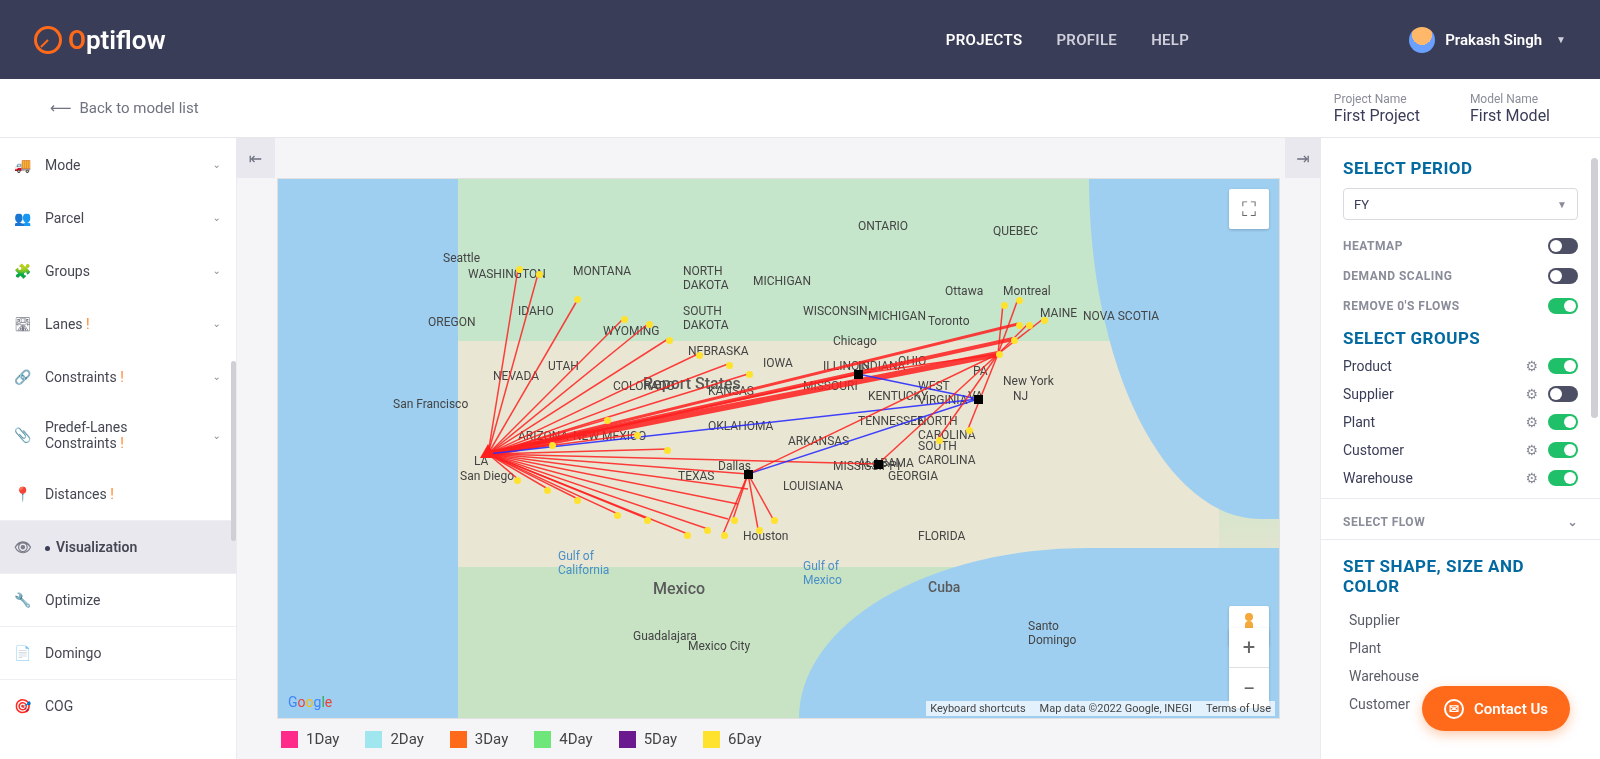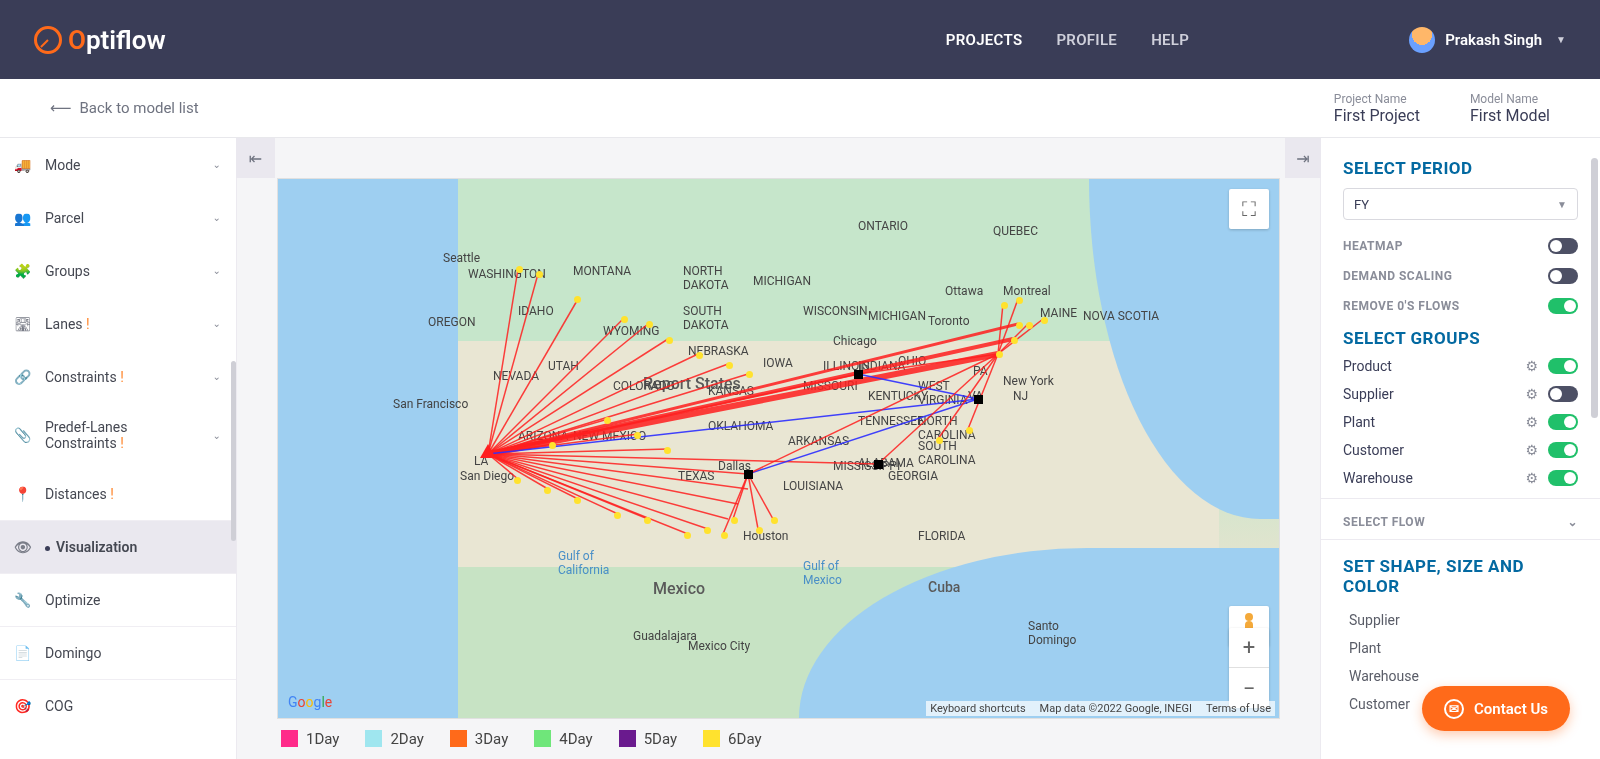--- a/index.html
+++ b/index.html
@@ -72,21 +72,21 @@
   svg.flows line.red { stroke:#ff1f1f; stroke-width:1.5; opacity:.85;}
   svg.flows line.blue { stroke:#2d2fff; stroke-width:1.5; opacity:.9;}
   .node-sq { position:absolute; width:9px; height:9px; background:#000; }
   .node-tri { position:absolute; width:0; height:0; border-left:8px solid transparent; border-right:8px solid transparent; border-bottom:14px solid #ff1f1f;}
   .node-dot { position:absolute; width:7px; height:7px; background:#ffe22e; border-radius:50%; }
   .city { position:absolute; font-size:12px; color:#444; white-space:nowrap; pointer-events:none;}
   .country { position:absolute; font-size:16px; color:#5a5a5a; font-weight:500; pointer-events:none;}
 
   
   .legend { height:40px; display:flex; align-items:center; gap:26px; padding: 6px 4px; font-size:15px; color:#444;}
-  .legend-item { display:flex; align-items:flex-start; gap:8px;}
+  .legend-item { display:flex; align-items:center; gap:8px;}
   .legend-sw { width:17px; height:17px; }
 
   
   .rpanel { width:280px; background:#fff; border-left:1px solid #eceaf0; padding:20px 22px 0 22px; position:relative; font-size:13px; color:#6f7380;}
   .collapse-btn-r { position:absolute; top:0; left:-36px; width:36px; height:40px; background:#eae8ef; display:flex; align-items:center; justify-content:center; color:#6f7380; cursor:pointer; font-size:16px;}
   .rp-title { font-size:17px; font-weight:700; letter-spacing:.5px; color:#0369a1; margin-bottom:10px;}
   .select-box { border:1px solid #d9d9df; border-radius:4px; height:32px; display:flex; align-items:center; padding:0 10px; justify-content:space-between; cursor:pointer; margin-bottom:18px; color:#3a3d57;}
   .toggle-row { display:flex; align-items:center; justify-content:space-between; margin-bottom:14px;}
   .toggle-row .lbl { font-size:12px; font-weight:700; letter-spacing:.5px; color:#8a8d99;}
   .toggle { width:30px; height:16px; border-radius:8px; background:#4d5065; position:relative; cursor:pointer;}

